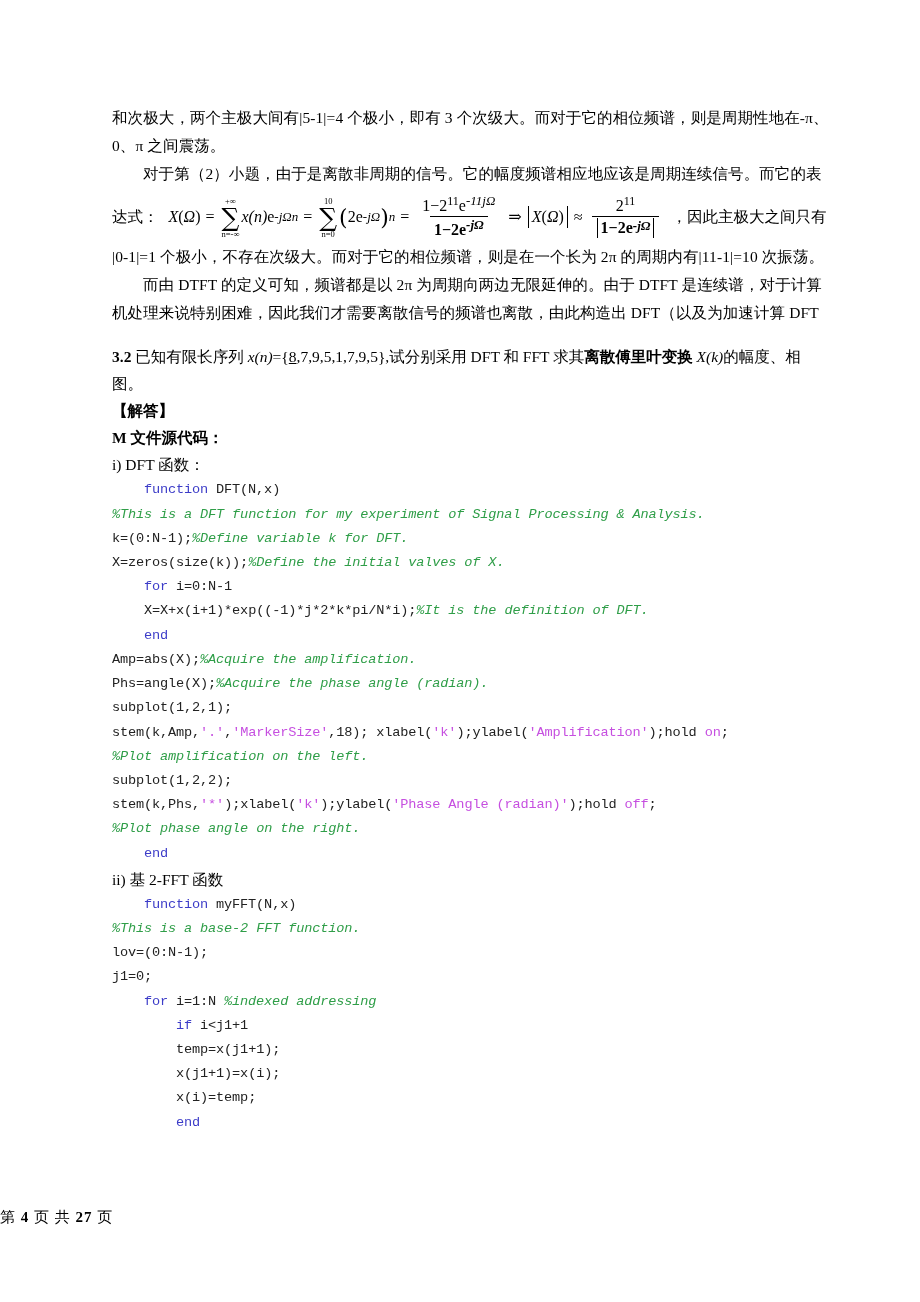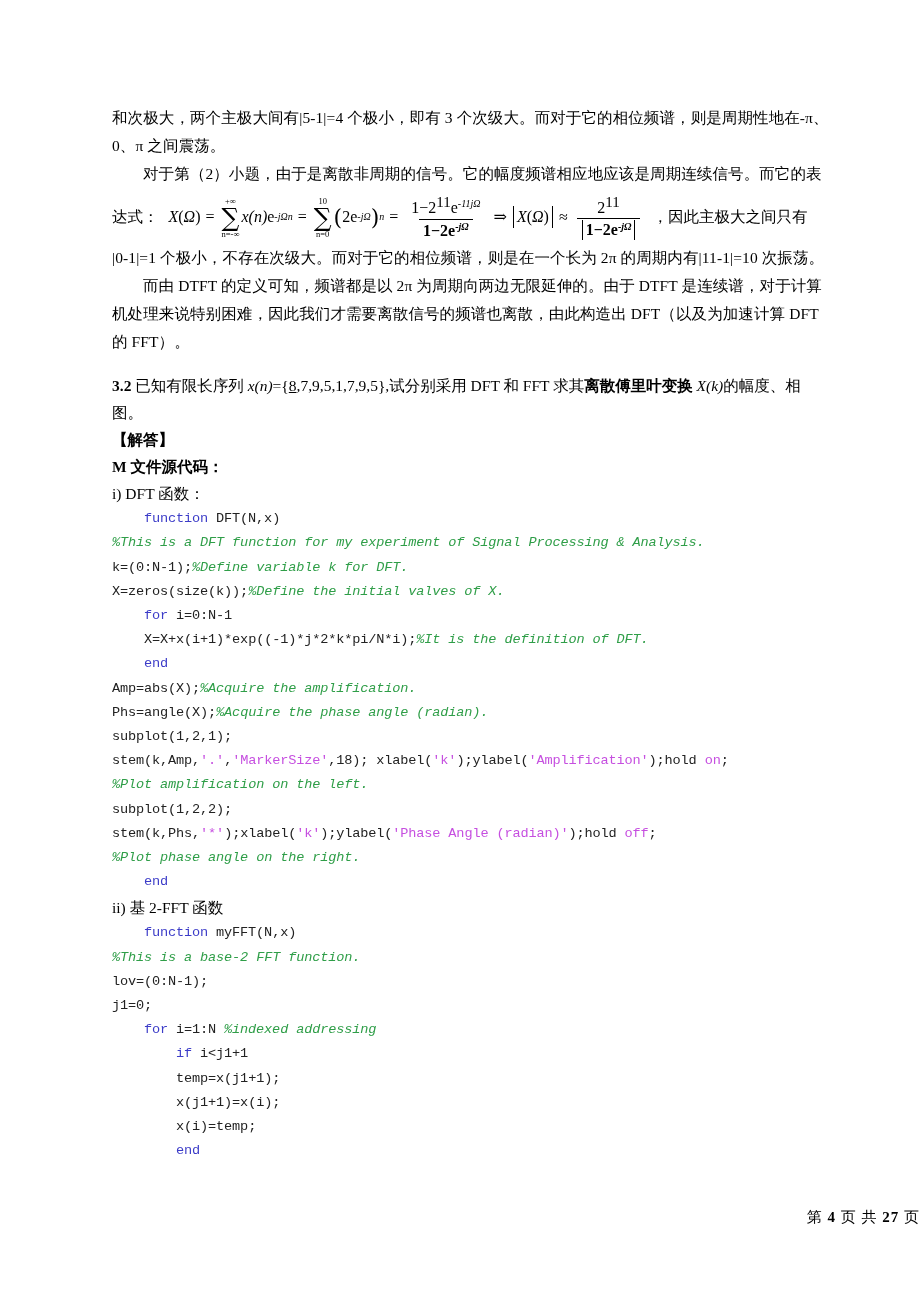--- a/index.html
+++ b/index.html
@@ -89,22 +89,22 @@
     display: inline-flex;
     flex-direction: column;
     align-items: center;
     justify-content: center;
     vertical-align: middle;
     margin: 0 4px;
     line-height: 1.12;
   }
   .frac .num { padding: 0 4px 1px 4px; }
   .frac .den { padding: 1px 4px 0 4px; border-top: 1.2px solid #000; font-weight: bold; }
-  sup.e { font-size: 15px; vertical-align: super; font-style: normal; }
-  sup.ei { font-size: 10px; vertical-align: super; font-style: italic; }
+  sup.e { font-size: 12px; vertical-align: super; font-style: normal; }
+  sup.ei { font-size: 13px; vertical-align: super; font-style: italic; }
   .abs {
     display: inline-flex;
     align-items: stretch;
     border-left: 1.2px solid #000;
     border-right: 1.2px solid #000;
     padding: 1px 3px;
     margin: 0 1px;
   }
   .paren-big {
     font-size: 22px;
@@ -130,21 +130,21 @@
   .code .kw { color: #3c3cc8; margin-left: 32px; }
   .code .cm { color: #2f9e48; font-style: italic; }
   .code .st { color: #c64fe0; }
 
   
   .footer {
     position: absolute;
     left: 0;
     top: 1208px;
     width: 920px;
-    text-align: right;
+    text-align: left;
     font-family: "Liberation Serif", "DejaVu Serif", serif;
     font-size: 15px;
     color: #000;
     letter-spacing: 1px;
   }
   .footer .pn { font-weight: bold; font-family: "Liberation Serif", serif; }
 </style>
 </head>
 <body>
 
@@ -206,21 +206,20 @@
                 <sup class="ei">-jΩ</sup>
               </span></span>
         </span>
       </span>
       <span class="eq-label" style="margin-left:8px">，因此主极大之间只有</span>
     </div>
 
     <div class="para">|0-1|=1 个极小，不存在次级大。而对于它的相位频谱，则是在一个长为 2π 的周期内有|11-1|=10 次振荡。</div>
     <div class="para indent">而由 DTFT 的定义可知，频谱都是以 2π 为周期向两边无限延伸的。由于 DTFT 是连续谱，对于计算</div>
     <div class="para">机处理来说特别困难，因此我们才需要离散信号的频谱也离散，由此构造出 DFT（以及为加速计算 DFT</div>
-    <div class="para">的 FFT）。</div>
 
     <div class="gap-lg"></div>
 
     <div class="row"><span class="bold">3.2</span><span> 已知有限长序列 </span><span class="it">x</span><span class="it">(n)</span><span>={</span><span class="uline">8</span><span>,7,9,5,1,7,9,5</span><span>},试分别采用 DFT 和 FFT 求其</span><span class="bold">离散傅里叶变换</span><span class="it"> X</span><span class="it">(k)</span><span>的幅度、相</span></div>
     <div class="row">图。</div>
     <div class="row bold">【解答】</div>
     <div class="row bold">M 文件源代码：</div>
     <div class="row">i) DFT 函数：</div>
 
     <div class="code"><div><span class="kw">function </span><span>DFT(N,x)</span></div><div><span class="cm">%This is a DFT function for my experiment of Signal Processing &amp; Analysis.</span></div><div><span>k=(0:N-1);</span><span class="cm">%Define variable k for DFT.</span></div><div><span>X=zeros(size(k));</span><span class="cm">%Define the initial valves of X.</span></div><div><span class="kw">for </span><span>i=0:N-1</span></div><div><span>    X=X+x(i+1)*exp((-1)*j*2*k*pi/N*i);</span><span class="cm">%It is the definition of DFT.</span></div><div><span class="kw">end</span></div><div><span>Amp=abs(X);</span><span class="cm">%Acquire the amplification.</span></div><div><span>Phs=angle(X);</span><span class="cm">%Acquire the phase angle (radian).</span></div><div><span>subplot(1,2,1);</span></div><div><span>stem(k,Amp,</span><span class="st">'.'</span><span>,</span><span class="st">'MarkerSize'</span><span>,18); xlabel(</span><span class="st">'k'</span><span>);ylabel(</span><span class="st">'Amplification'</span><span>);hold </span><span class="st">on</span><span>;</span></div><div><span class="cm">%Plot amplification on the left.</span></div><div><span>subplot(1,2,2);</span></div><div><span>stem(k,Phs,</span><span class="st">'*'</span><span>);xlabel(</span><span class="st">'k'</span><span>);ylabel(</span><span class="st">'Phase Angle (radian)'</span><span>);hold </span><span class="st">off</span><span>;</span></div><div><span class="cm">%Plot phase angle on the right.</span></div><div><span class="kw">end</span></div></div>

